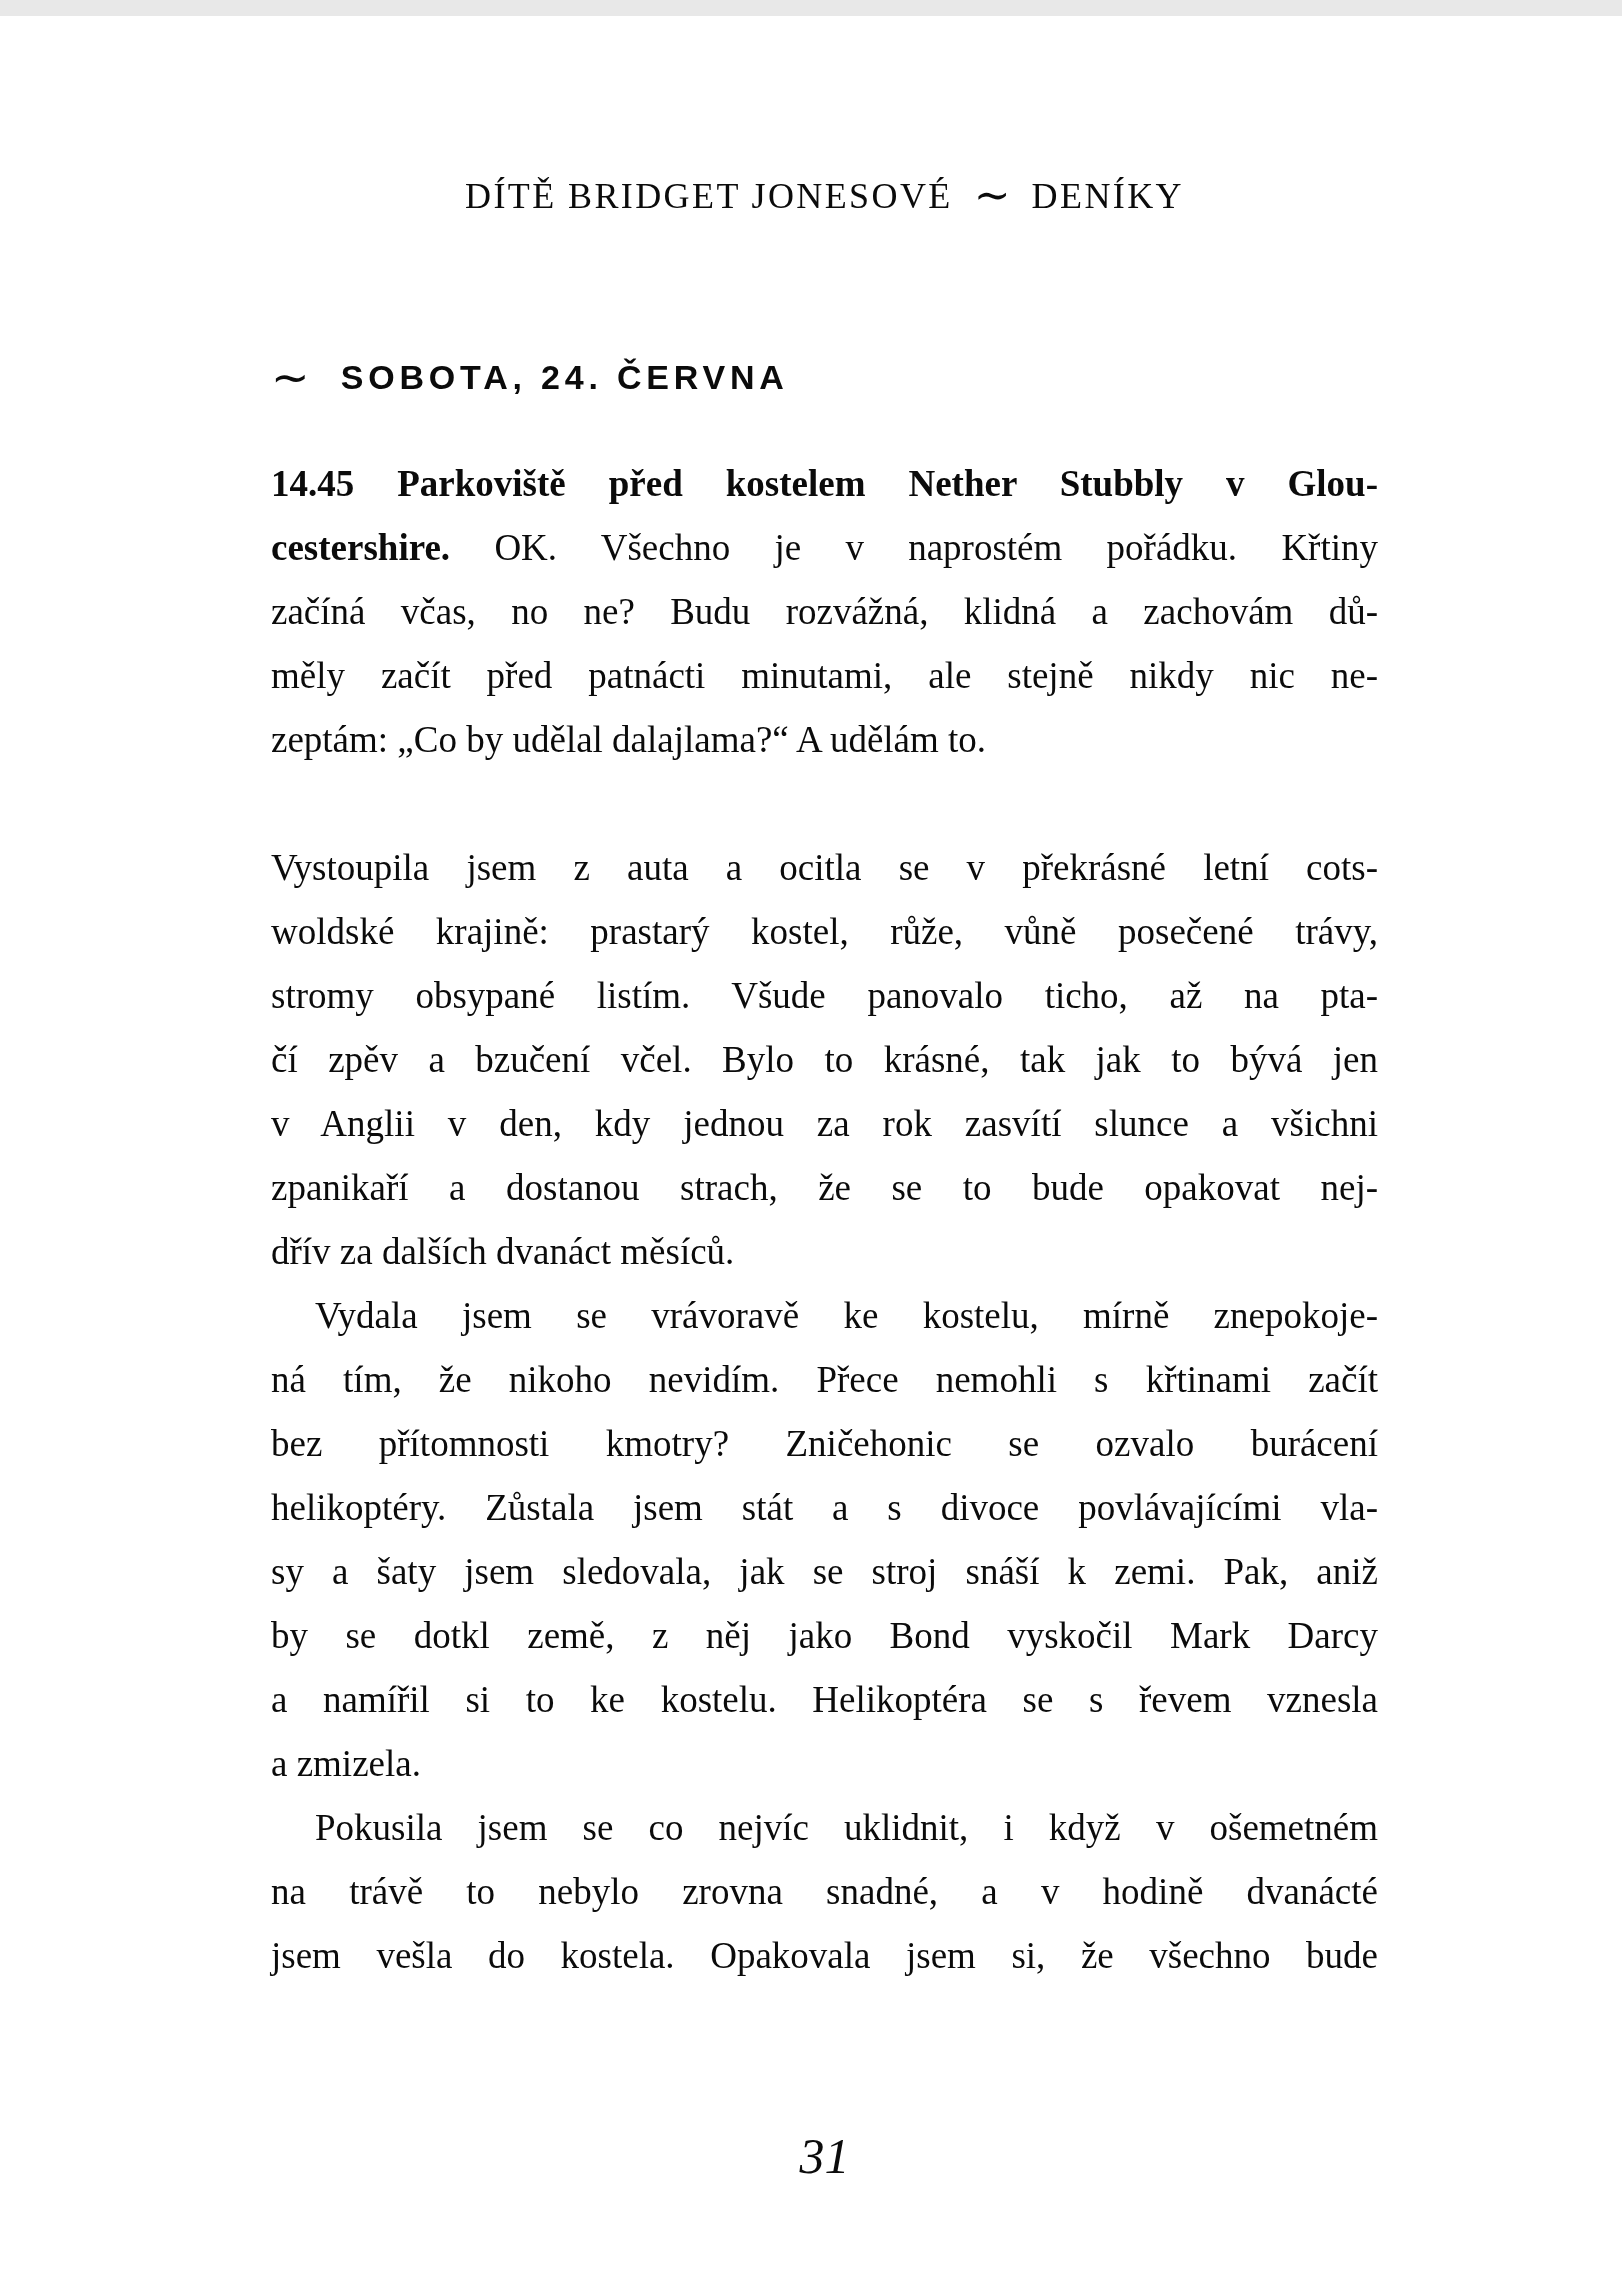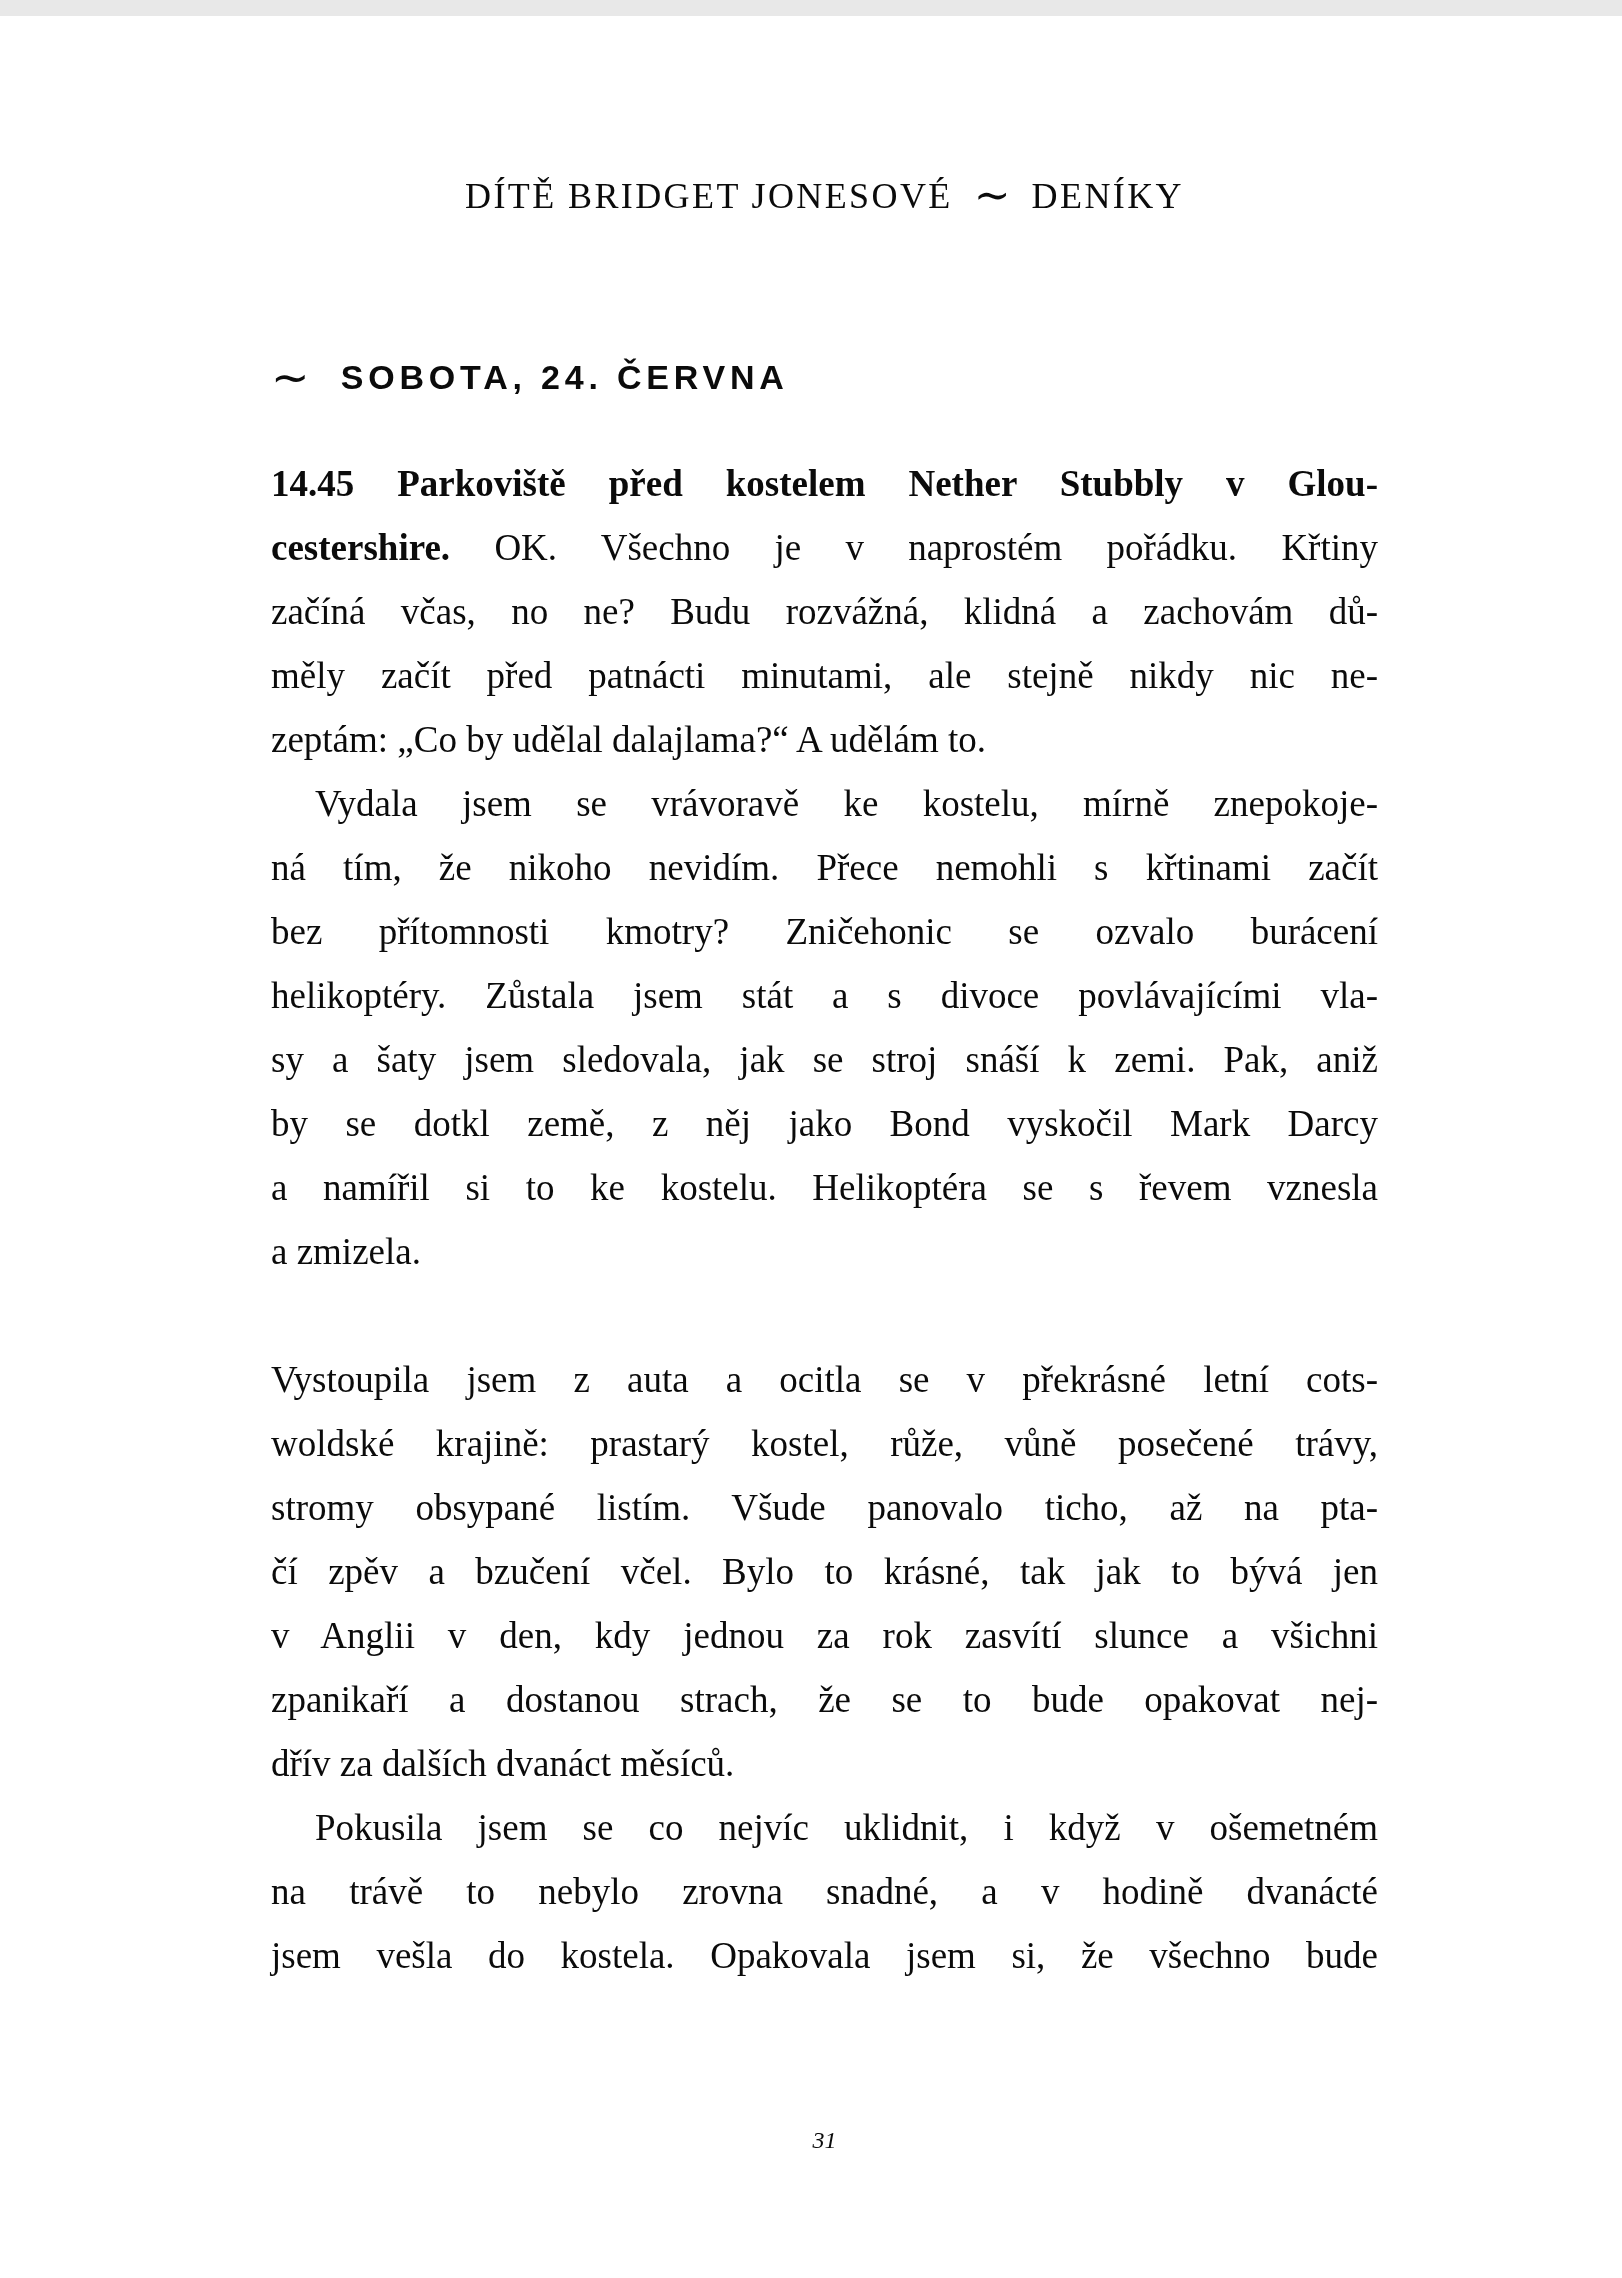--- a/index.html
+++ b/index.html
@@ -65,21 +65,21 @@
   .line.last { text-align-last: left; }
   .line.first-indent { text-indent: 44px; }
   .bold { font-weight: 700; }
   .page-number {
     position: absolute;
     left: 271px;
     width: 1107px;
     top: 2111px;
     text-align: center;
     font-style: italic;
-    font-size: 24px;
+    font-size: 50px;
   }
 </style>
 </head>
 <body>
 
 <div class="page">
 
   <div class="running-header">
     <span>DÍTĚ BRIDGET JONESOVÉ</span>
     <span class="tilde">∼</span>
@@ -92,38 +92,38 @@
   </div>
 
   <div class="body-text">
       <div class="para">
         <div class="line"><span class="bold">14.45 Parkoviště před kostelem Nether Stubbly v Glou-</span></div>
         <div class="line"><span class="bold">cestershire.</span><span> OK. Všechno je v naprostém pořádku. Křtiny</span></div>
         <div class="line"><span>začíná včas, no ne? Budu rozvážná, klidná a zachovám dů-</span></div>
         <div class="line"><span>měly začít před patnácti minutami, ale stejně nikdy nic ne-</span></div>
         <div class="line last"><span>zeptám: „Co by udělal dalajlama?“ A udělám to.</span></div>
       </div>
+      <div class="para space-before">
+        <div class="line"><span>Vystoupila jsem z auta a ocitla se v překrásné letní cots-</span></div>
+        <div class="line"><span>woldské krajině: prastarý kostel, růže, vůně posečené trávy,</span></div>
+        <div class="line"><span>stromy obsypané listím. Všude panovalo ticho, až na pta-</span></div>
+        <div class="line"><span>čí zpěv a bzučení včel. Bylo to krásné, tak jak to bývá jen</span></div>
+        <div class="line"><span>v Anglii v den, kdy jednou za rok zasvítí slunce a všichni</span></div>
+        <div class="line"><span>zpanikaří a dostanou strach, že se to bude opakovat nej-</span></div>
+        <div class="line last"><span>dřív za dalších dvanáct měsíců.</span></div>
+      </div>
       <div class="para">
         <div class="line first-indent"><span>Vydala jsem se vrávoravě ke kostelu, mírně znepokoje-</span></div>
         <div class="line"><span>ná tím, že nikoho nevidím. Přece nemohli s křtinami začít</span></div>
         <div class="line"><span>bez přítomnosti kmotry? Zničehonic se ozvalo burácení</span></div>
         <div class="line"><span>helikoptéry. Zůstala jsem stát a s divoce povlávajícími vla-</span></div>
         <div class="line"><span>sy a šaty jsem sledovala, jak se stroj snáší k zemi. Pak, aniž</span></div>
         <div class="line"><span>by se dotkl země, z něj jako Bond vyskočil Mark Darcy</span></div>
         <div class="line"><span>a namířil si to ke kostelu. Helikoptéra se s řevem vznesla</span></div>
         <div class="line last"><span>a zmizela.</span></div>
-      </div>
-      <div class="para space-before">
-        <div class="line"><span>Vystoupila jsem z auta a ocitla se v překrásné letní cots-</span></div>
-        <div class="line"><span>woldské krajině: prastarý kostel, růže, vůně posečené trávy,</span></div>
-        <div class="line"><span>stromy obsypané listím. Všude panovalo ticho, až na pta-</span></div>
-        <div class="line"><span>čí zpěv a bzučení včel. Bylo to krásné, tak jak to bývá jen</span></div>
-        <div class="line"><span>v Anglii v den, kdy jednou za rok zasvítí slunce a všichni</span></div>
-        <div class="line"><span>zpanikaří a dostanou strach, že se to bude opakovat nej-</span></div>
-        <div class="line last"><span>dřív za dalších dvanáct měsíců.</span></div>
       </div>
       <div class="para">
         <div class="line first-indent"><span>Pokusila jsem se co nejvíc uklidnit, i když v ošemetném</span></div>
         <div class="line"><span>na trávě to nebylo zrovna snadné, a v hodině dvanácté</span></div>
         <div class="line"><span>jsem vešla do kostela. Opakovala jsem si, že všechno bude</span></div>
       </div>
     </div>
 
   <div class="page-number">31</div>
 

